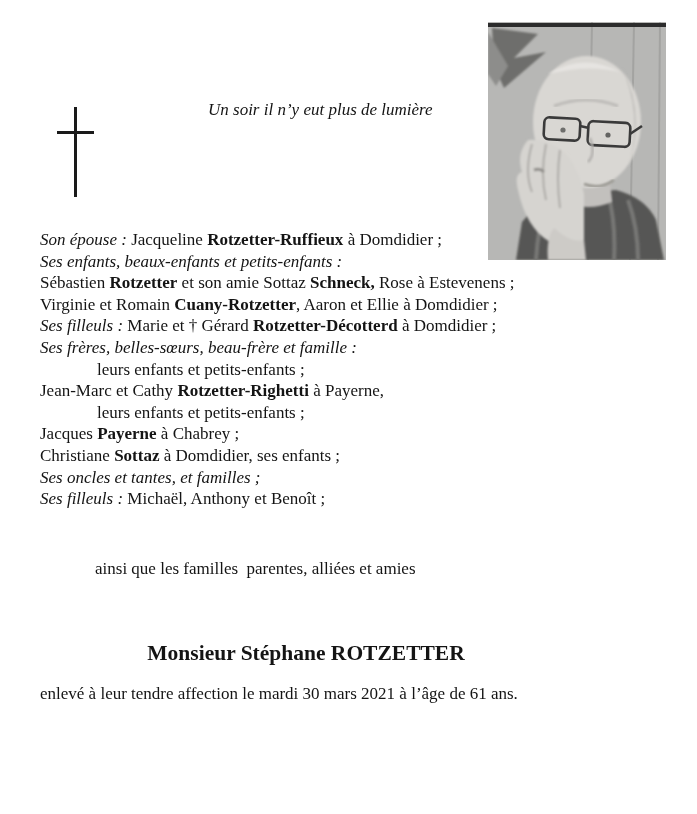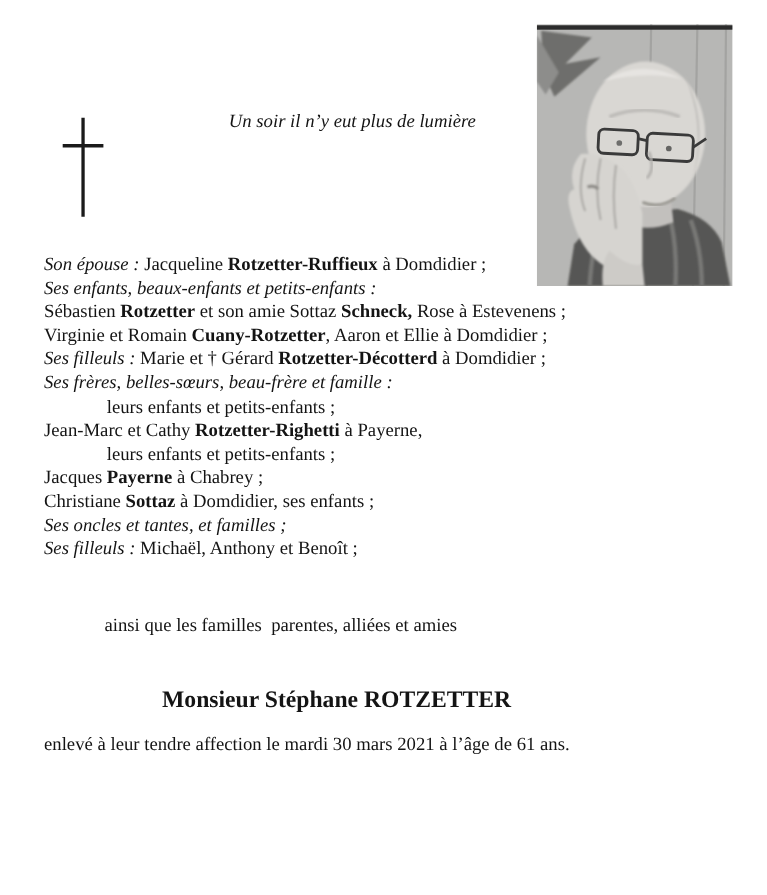--- a/index.html
+++ b/index.html
@@ -19,21 +19,21 @@
   .photo{position:absolute;left:488px;top:22px;width:178px;height:238px;}
   .column{
     position:absolute;left:40px;top:229px;width:532px;
     font-size:17px;line-height:21.6px;
   }
   .fam-line{white-space:pre-wrap;}
   .fam-line.indent{padding-left:57px;}
   .b{font-weight:bold;}
   .i{font-style:italic;}
   .announce{margin-top:5px;padding-left:55px;white-space:pre-wrap;}
-  .title{text-align:center;font-weight:bold;font-size:21.5px;line-height:27px;}
+  .title{margin-top:17px;text-align:center;font-weight:bold;font-size:21.5px;line-height:27px;}
   .death{margin-top:16px;}
 </style>
 </head>
 <body>
 
 <svg class="cross" width="45" height="96" viewBox="0 0 45 96">
   <line x1="20.5" y1="2" x2="20.5" y2="92" stroke="#1a1a1a" stroke-width="3"></line>
   <line x1="2" y1="27.5" x2="39" y2="27.5" stroke="#1a1a1a" stroke-width="3"></line>
 </svg>
 

